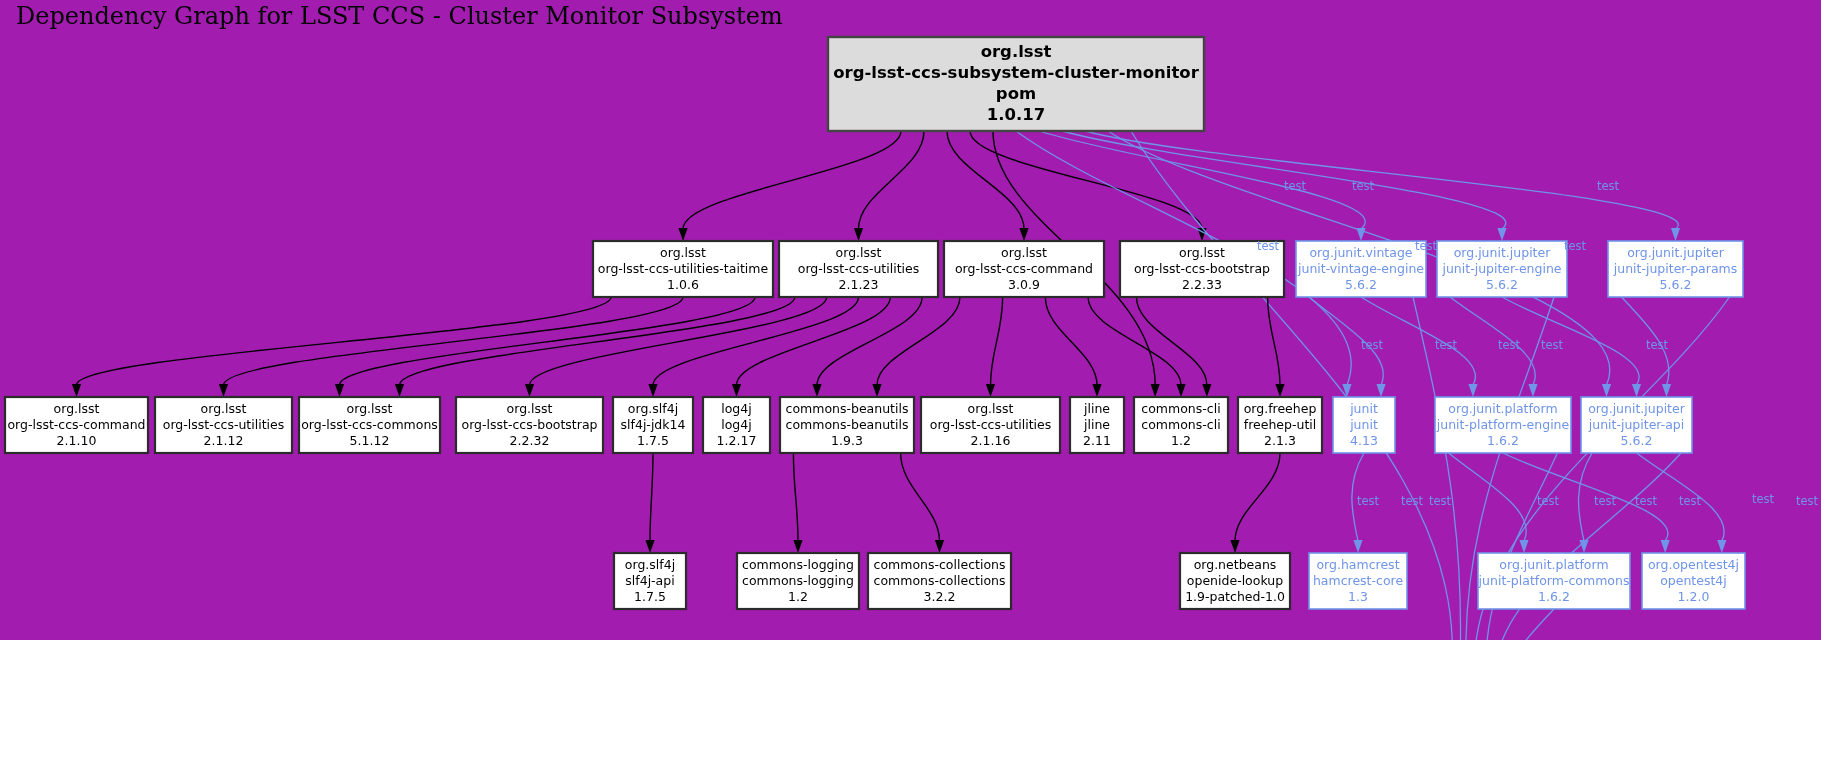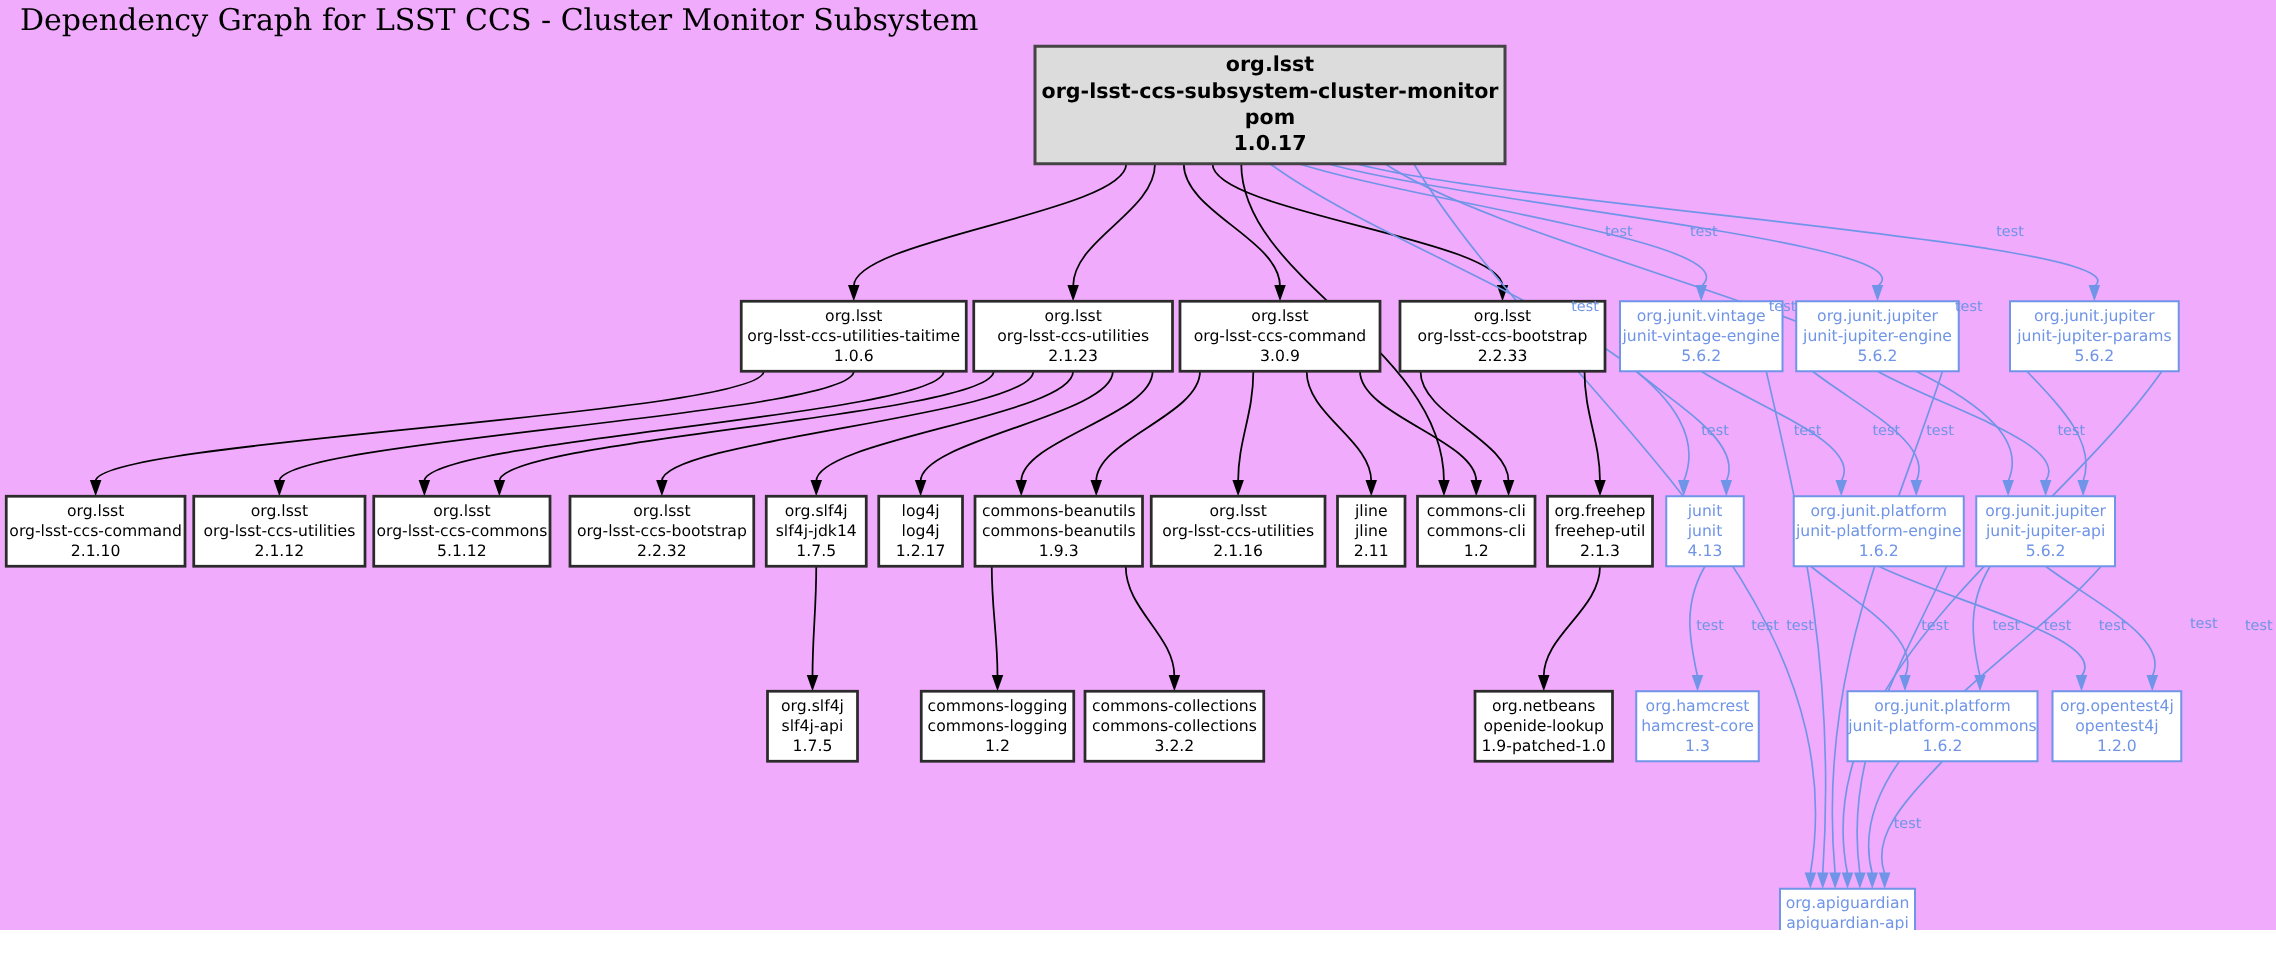--- a/index.html
+++ b/index.html
@@ -3,23 +3,23 @@
 <meta charset="utf-8">
 <style>
   html, body {
     margin: 0;
     padding: 0;
     background: #ffffff;
   }
   #page {
     position: relative;
     width: 1821px;
-    height: 744px;
+    height: 640px;
     overflow: hidden;
-    background: #f0abfc;
+    background: #a21caf;
     font-family: "DejaVu Sans", sans-serif;
   }
   #graph-title {
     position: absolute;
     left: 16px;
     top: 2px;
     font-family: "DejaVu Serif", serif;
     font-size: 24px;
     color: #000000;
     white-space: nowrap;

